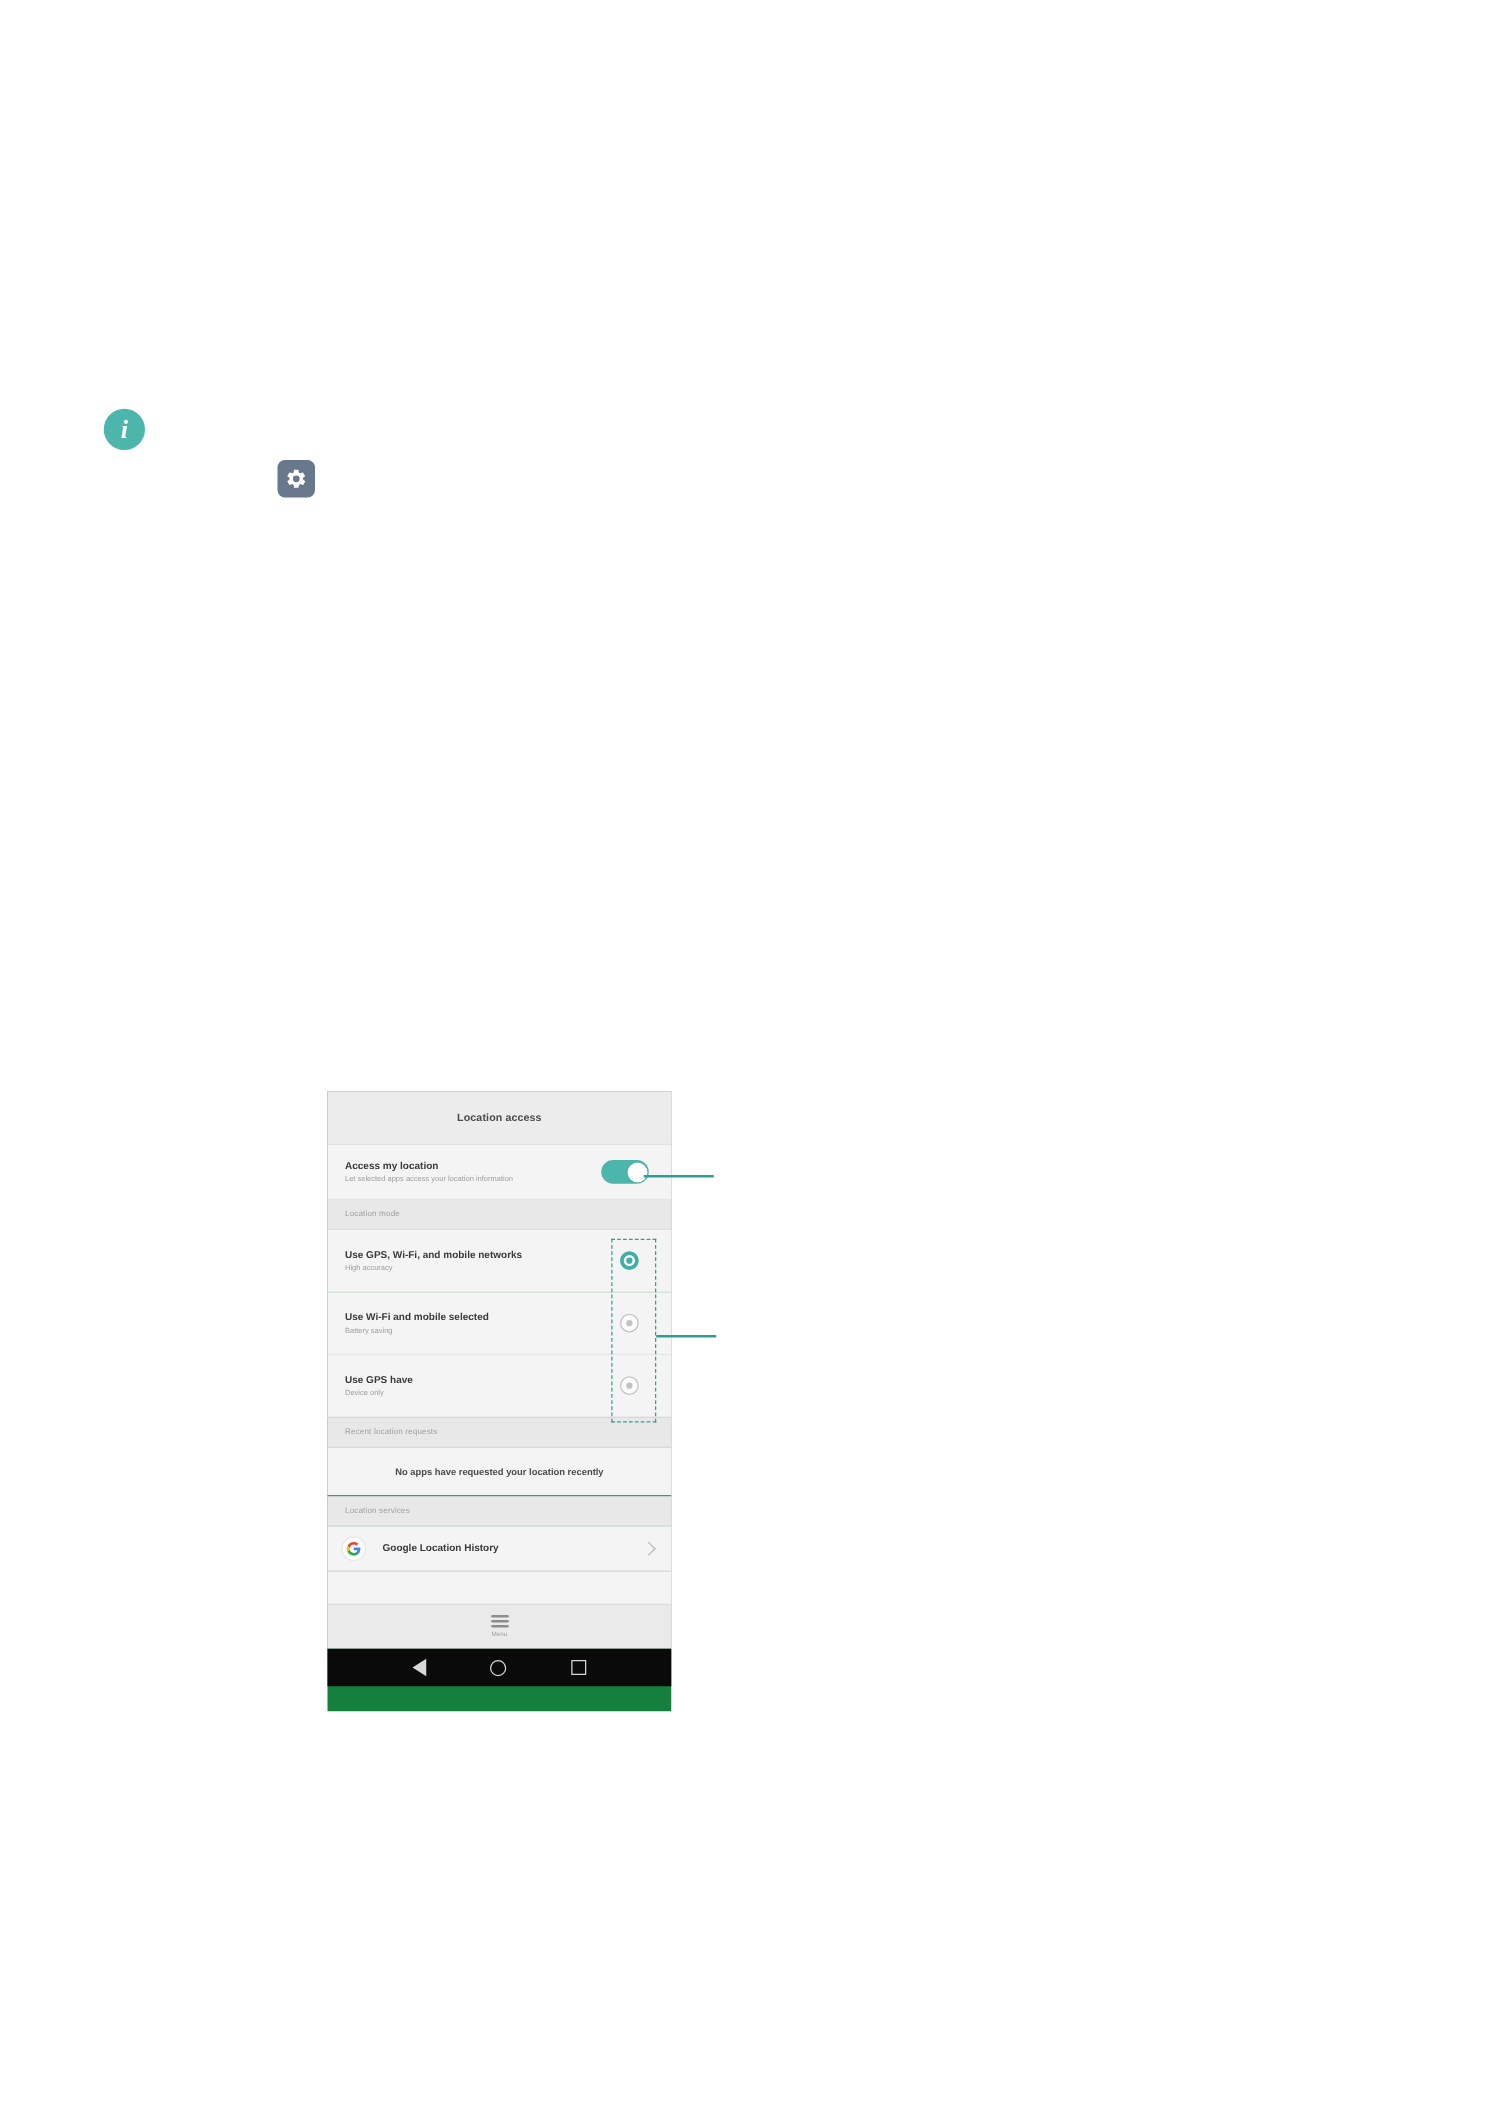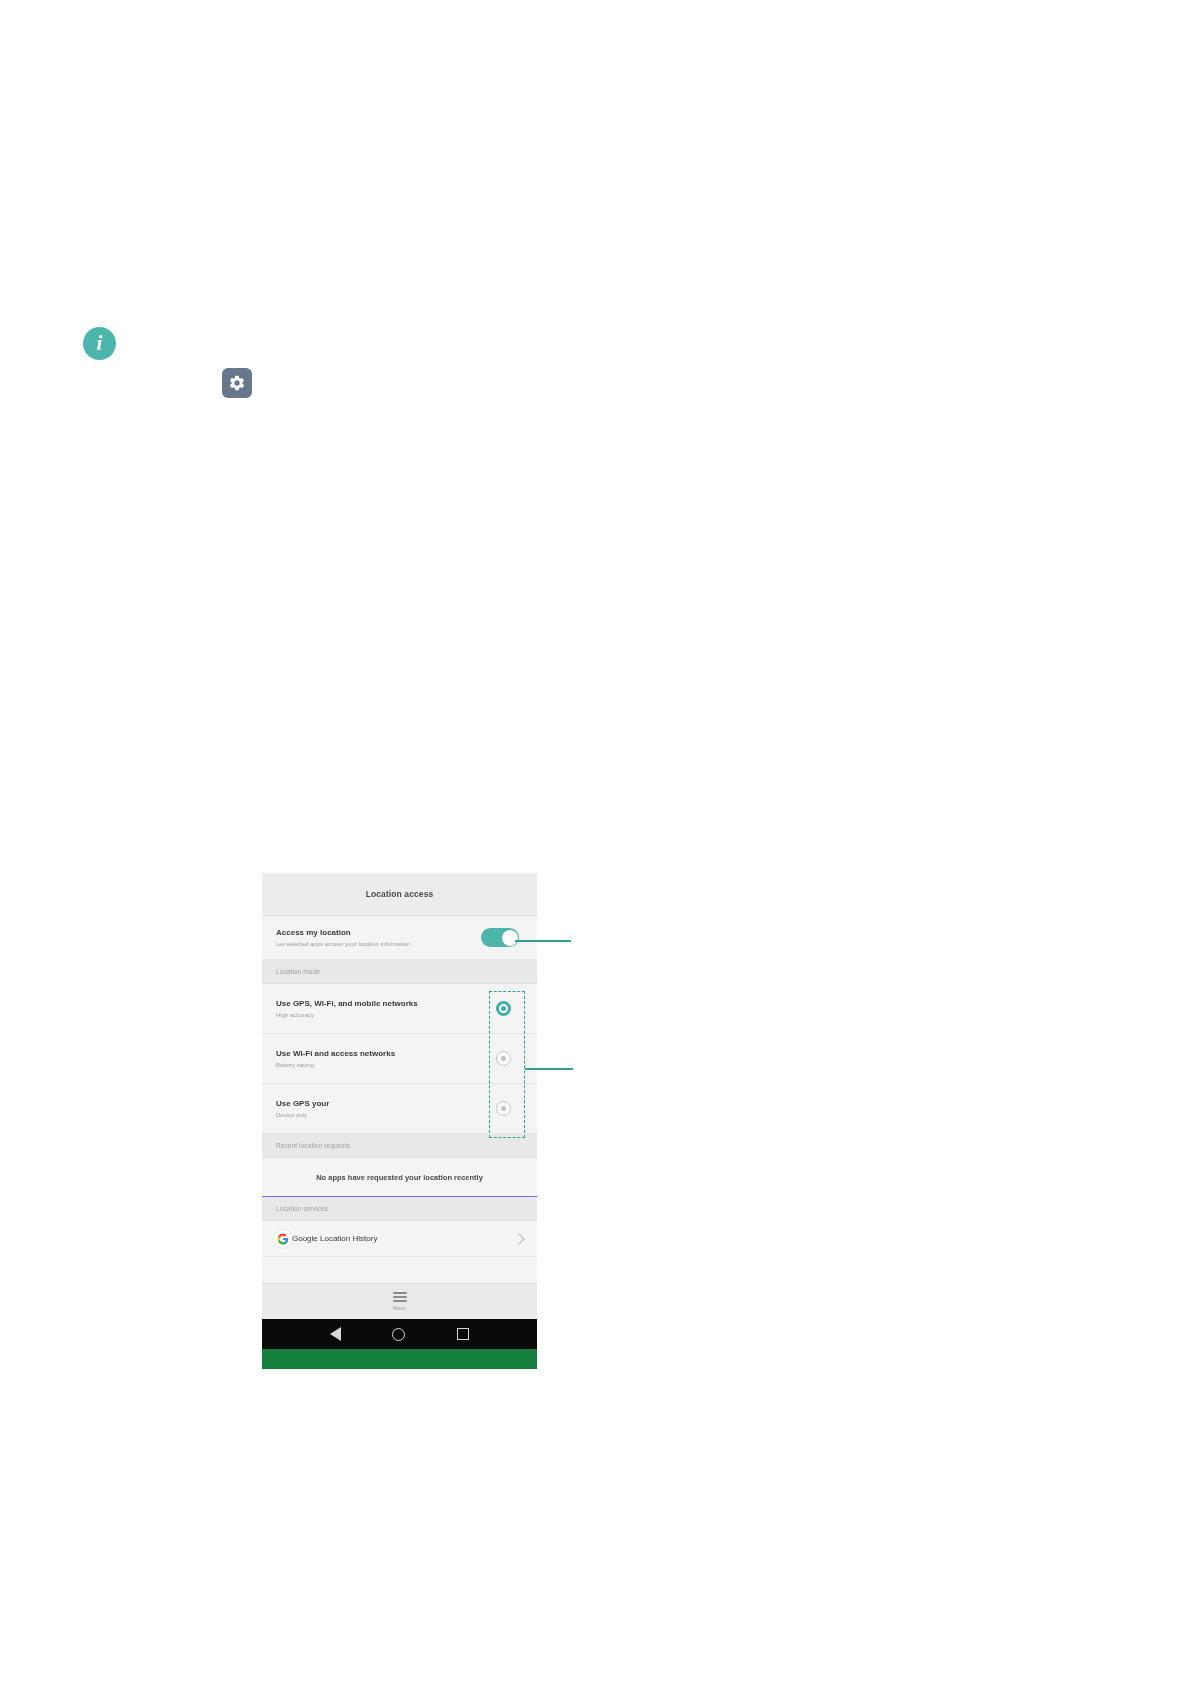--- a/index.html
+++ b/index.html
@@ -196,22 +196,23 @@
   .g-logo {
     width: 18px; height: 18px; border-radius: 50%;
     background: #ffffff;
     box-shadow: 0 0 1.5px rgba(0,0,0,0.22);
     display: flex; align-items: center; justify-content: center;
     flex: 0 0 auto;
   }
   .g-logo svg { display:block; }
   .row-google-label {
     font-size: 8px;
-    font-weight: normal;
+    font-weight: bold;
     color: #3a3a3a;
+    margin-left: 14px;
     flex: 1 1 auto;
   }
   .chevron {
     width: 7px; height: 7px;
     border-right: 1.3px solid #b9b9b9;
     border-top: 1.3px solid #b9b9b9;
     transform: rotate(45deg);
     flex: 0 0 auto;
     margin-right: 2px;
   }
@@ -329,31 +330,31 @@
       <div class="row-title">Use GPS, Wi-Fi, and mobile networks</div>
       <div class="row-sub">High accuracy</div>
     </div>
     <div class="radio-slot">
       <div class="radio on"></div>
     </div>
   </div>
 
   <div class="row row-mode">
     <div class="row-text">
-      <div class="row-title">Use Wi-Fi and access networks</div>
+      <div class="row-title">Use Wi-Fi and mobile selected</div>
       <div class="row-sub">Battery saving</div>
     </div>
     <div class="radio-slot">
       <div class="radio off"></div>
     </div>
   </div>
 
   <div class="row row-mode">
     <div class="row-text">
-      <div class="row-title">Use GPS your</div>
+      <div class="row-title">Use GPS have</div>
       <div class="row-sub">Device only</div>
     </div>
     <div class="radio-slot">
       <div class="radio off"></div>
     </div>
   </div>
 
   <div class="section-head">
     <span class="section-head-label">Recent location requests</span>
   </div>

